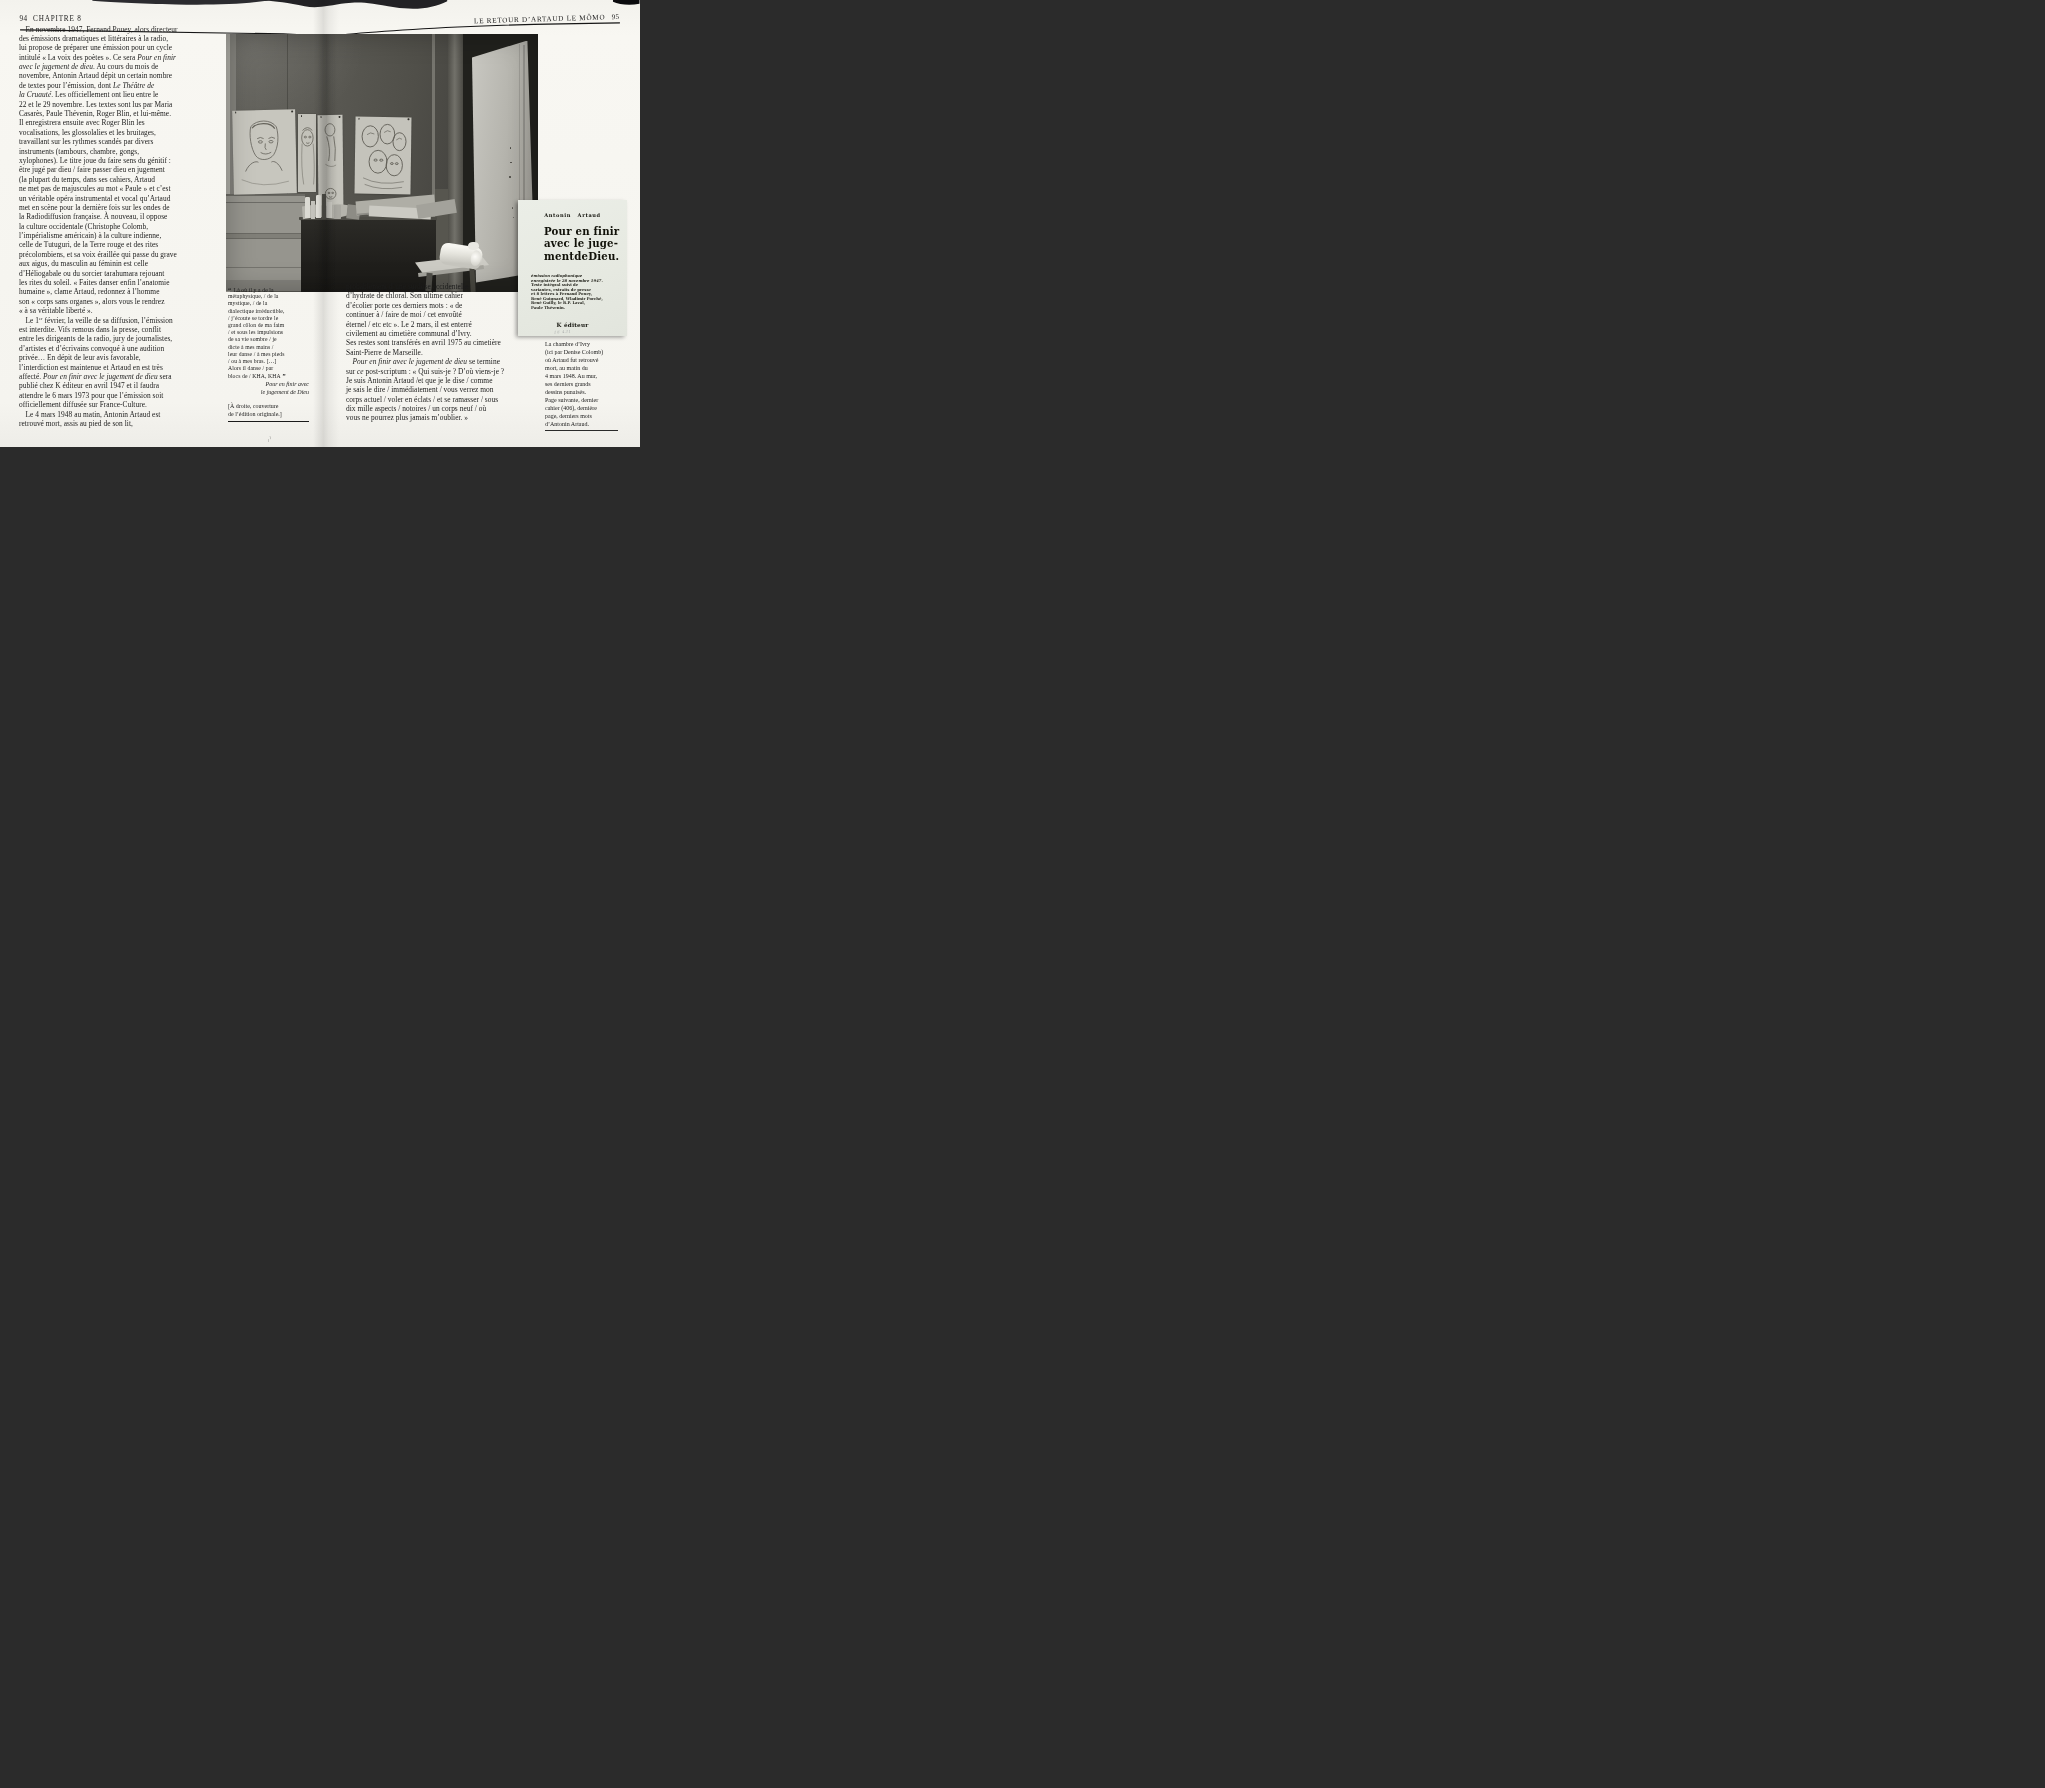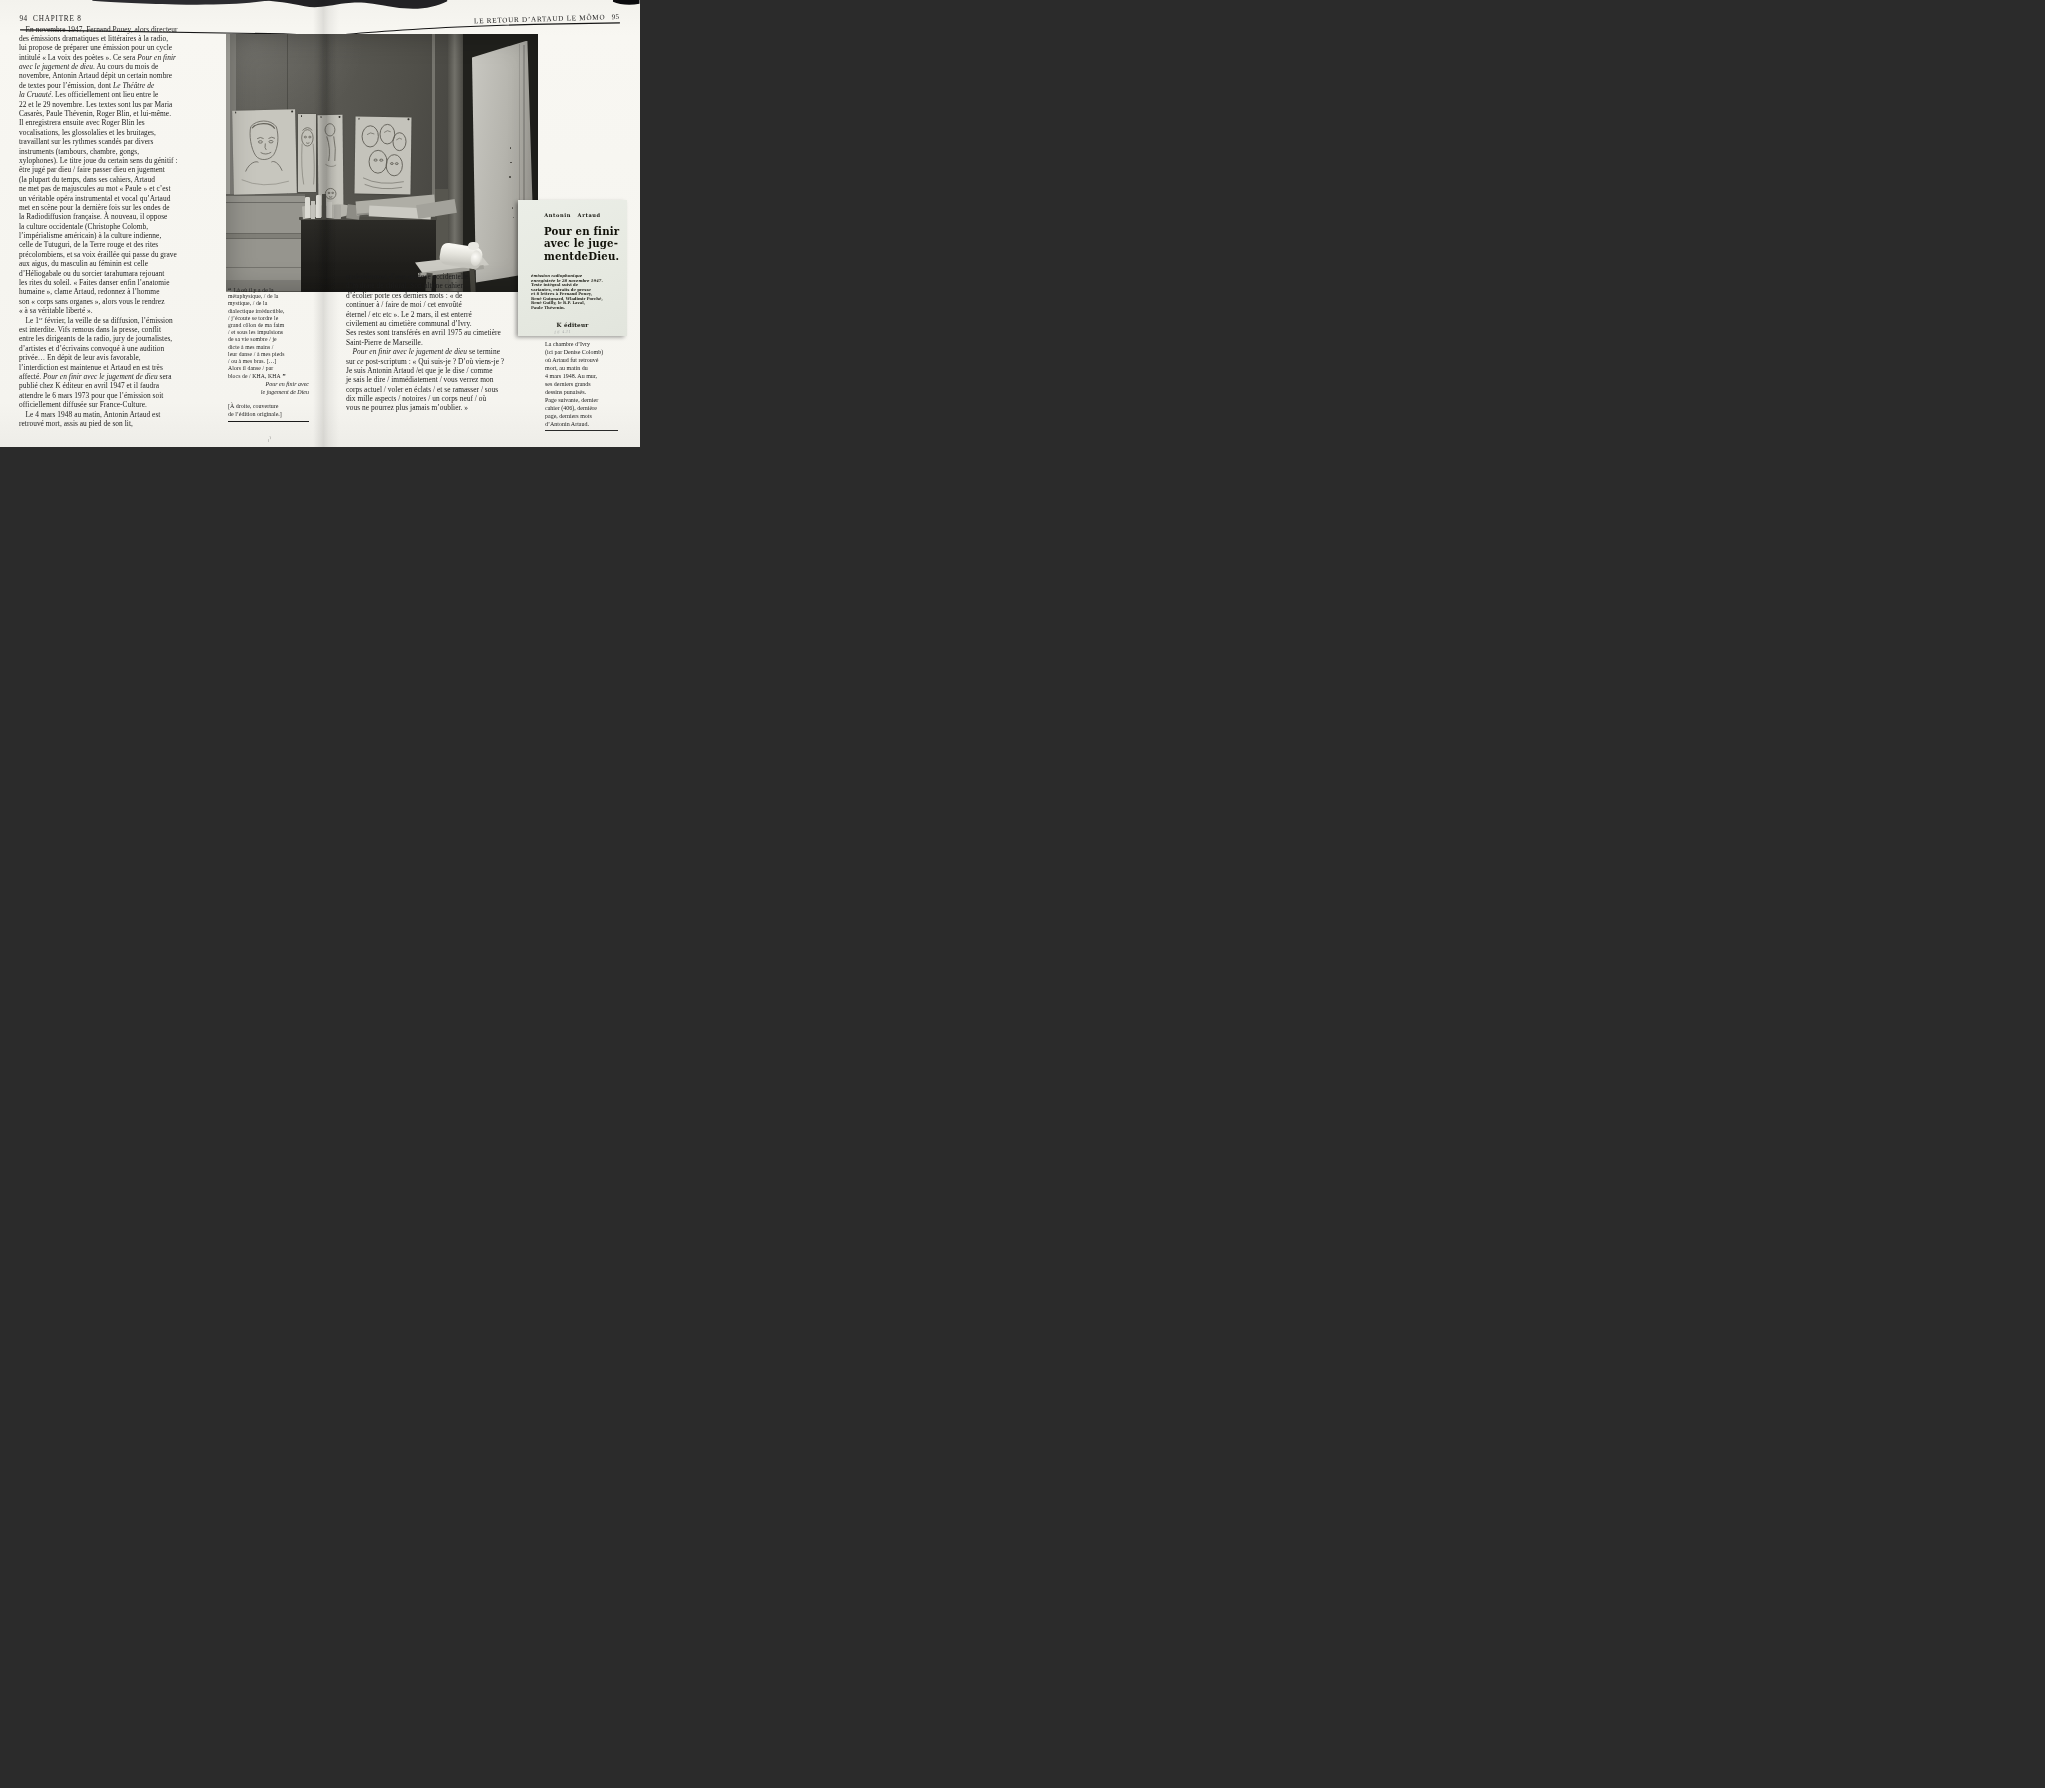--- a/index.html
+++ b/index.html
@@ -14,21 +14,21 @@
     transform:rotate(-1.7deg);transform-origin:100% 50%;}
   .hdrR .pnum{margin-left:6.5px;letter-spacing:0.2px;}
   
   .ln{white-space:nowrap;}
   .it{font-style:italic;}
   .rt{text-align:right;}
   .in{text-indent:6.5px;}
   .sup{vertical-align:super;font-size:.6em;}
   .bq{font-weight:bold;font-size:1.12em;letter-spacing:0.4px;}
   .colL{position:absolute;left:19px;top:24.5px;width:205px;}
-  .colR{position:absolute;left:346px;top:272px;width:196px;}
+  .colR{position:absolute;left:346px;top:282px;width:196px;}
   .colL .ln,.colR .ln{height:9.4px;font-size:7.4px;letter-spacing:0.04px;}
   
   .quoteCol{position:absolute;left:228px;top:286px;width:81px;}
   .qlines .ln{height:7.2px;font-size:5.7px;letter-spacing:0.1px;}
   .qcredit{margin-top:2px;}
   .qcredit .ln{height:7.8px;font-size:6px;}
   .qnote{margin-top:5.7px;}
   .qnote .ln{height:8.2px;font-size:6px;}
   .qrule{margin-top:1.6px;width:81px;border-top:1px solid #1b1b1b;}
   
@@ -144,21 +144,21 @@
       <div class="ln"><span class="it">avec le jugement de dieu</span><span>. Au cours du mois de</span></div>
       <div class="ln"><span>novembre, Antonin Artaud dépit un certain nombre</span></div>
       <div class="ln"><span>de textes pour l’émission, dont </span><span class="it">Le Théâtre de</span></div>
       <div class="ln"><span class="it">la Cruauté</span><span>. Les officiellement ont lieu entre le</span></div>
       <div class="ln"><span>22 et le 29 novembre. Les textes sont lus par Maria</span></div>
       <div class="ln"><span>Casarès, Paule Thévenin, Roger Blin, et lui-même.</span></div>
       <div class="ln"><span>Il enregistrera ensuite avec Roger Blin les</span></div>
       <div class="ln"><span>vocalisations, les glossolalies et les bruitages,</span></div>
       <div class="ln"><span>travaillant sur les rythmes scandés par divers</span></div>
       <div class="ln"><span>instruments (tambours, chambre, gongs,</span></div>
-      <div class="ln"><span>xylophones). Le titre joue du certain sens du génitif :</span></div>
+      <div class="ln"><span>xylophones). Le titre joue du faire sens du génitif :</span></div>
       <div class="ln"><span>être jugé par dieu / faire passer dieu en jugement</span></div>
       <div class="ln"><span>(la plupart du temps, dans ses cahiers, Artaud</span></div>
       <div class="ln"><span>ne met pas de majuscules au mot « Paule » et c’est</span></div>
       <div class="ln"><span>un véritable opéra instrumental et vocal qu’Artaud</span></div>
       <div class="ln"><span>met en scène pour la dernière fois sur les ondes de</span></div>
       <div class="ln"><span>la Radiodiffusion française. À nouveau, il oppose</span></div>
       <div class="ln"><span>la culture occidentale (Christophe Colomb,</span></div>
       <div class="ln"><span>l’impérialisme américain) à la culture indienne,</span></div>
       <div class="ln"><span>celle de Tutuguri, de la Terre rouge et des rites</span></div>
       <div class="ln"><span>précolombiens, et sa voix éraillée qui passe du grave</span></div>

